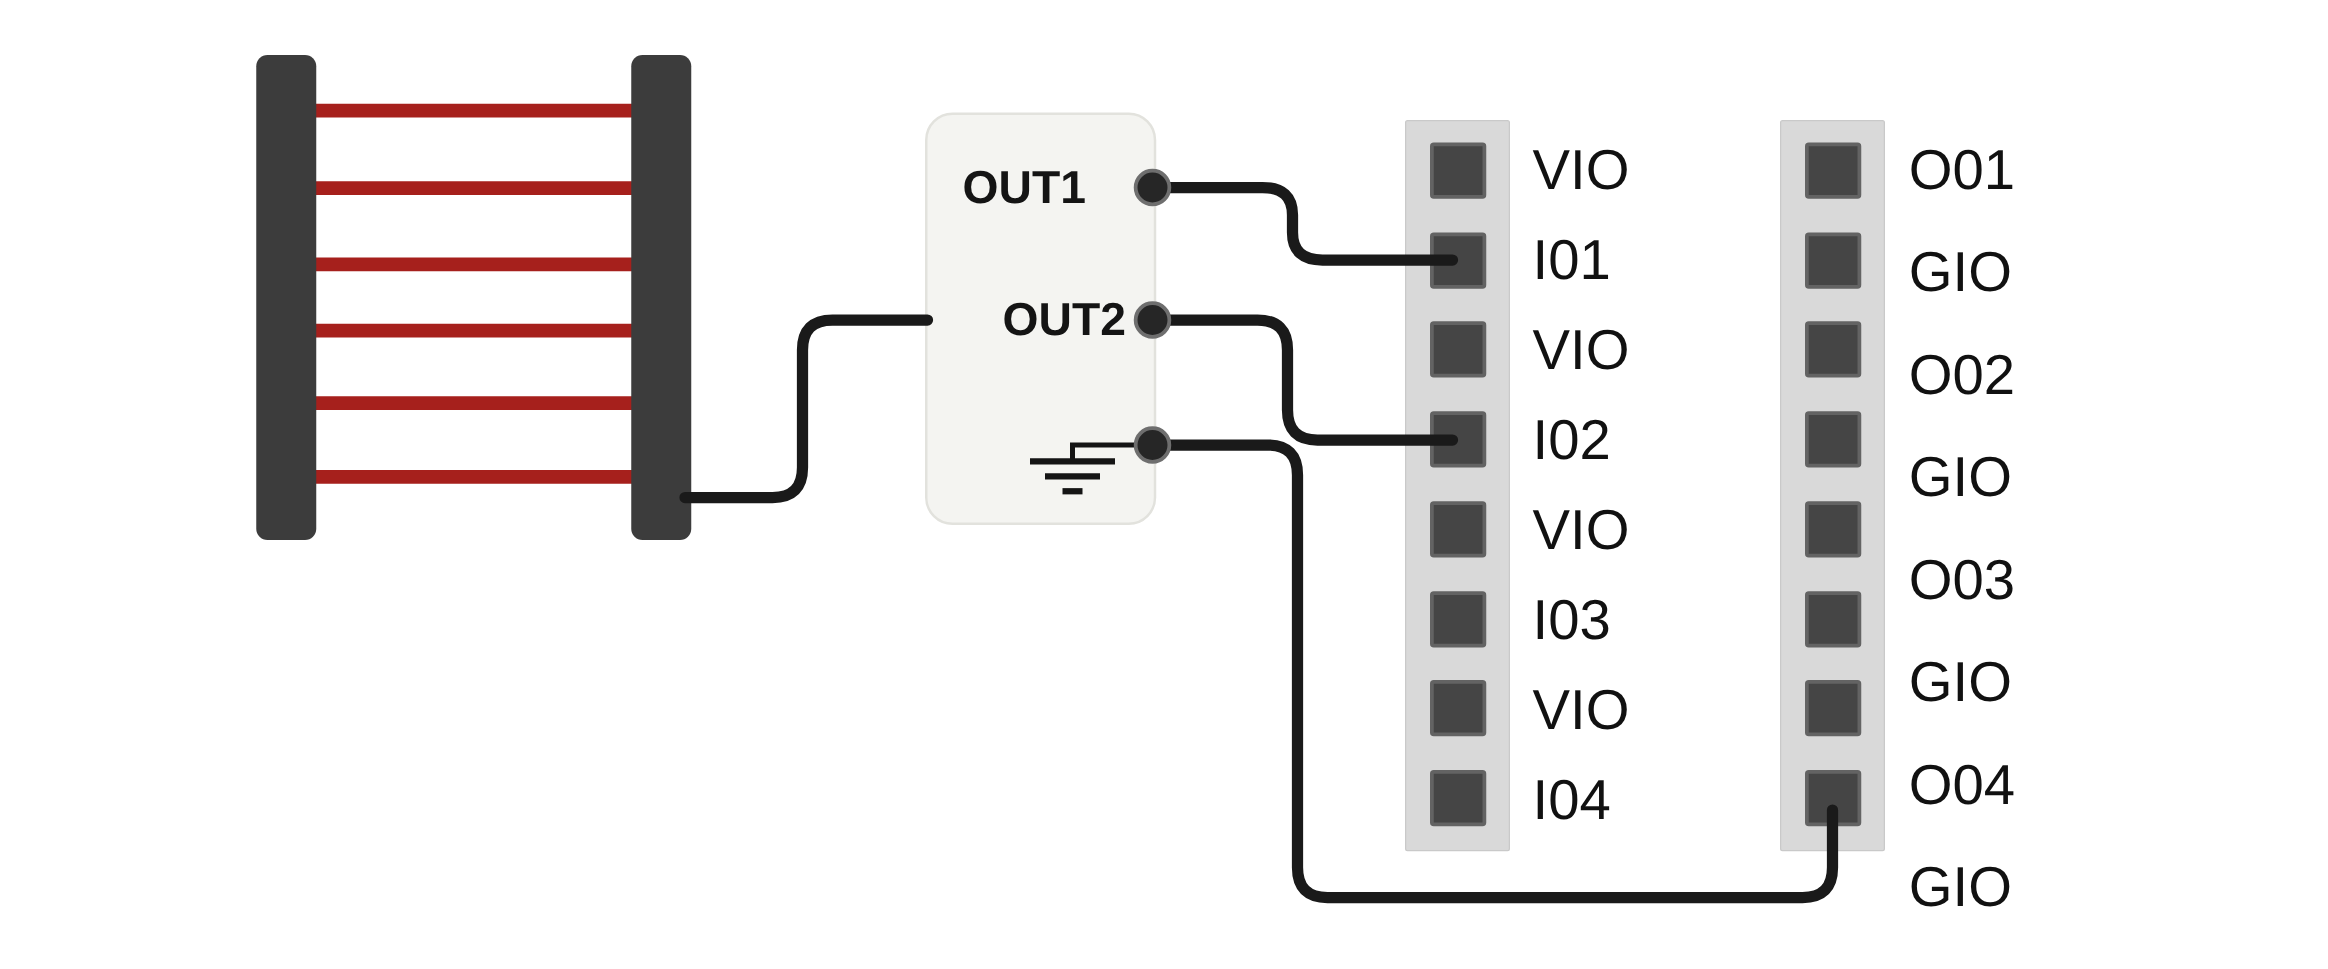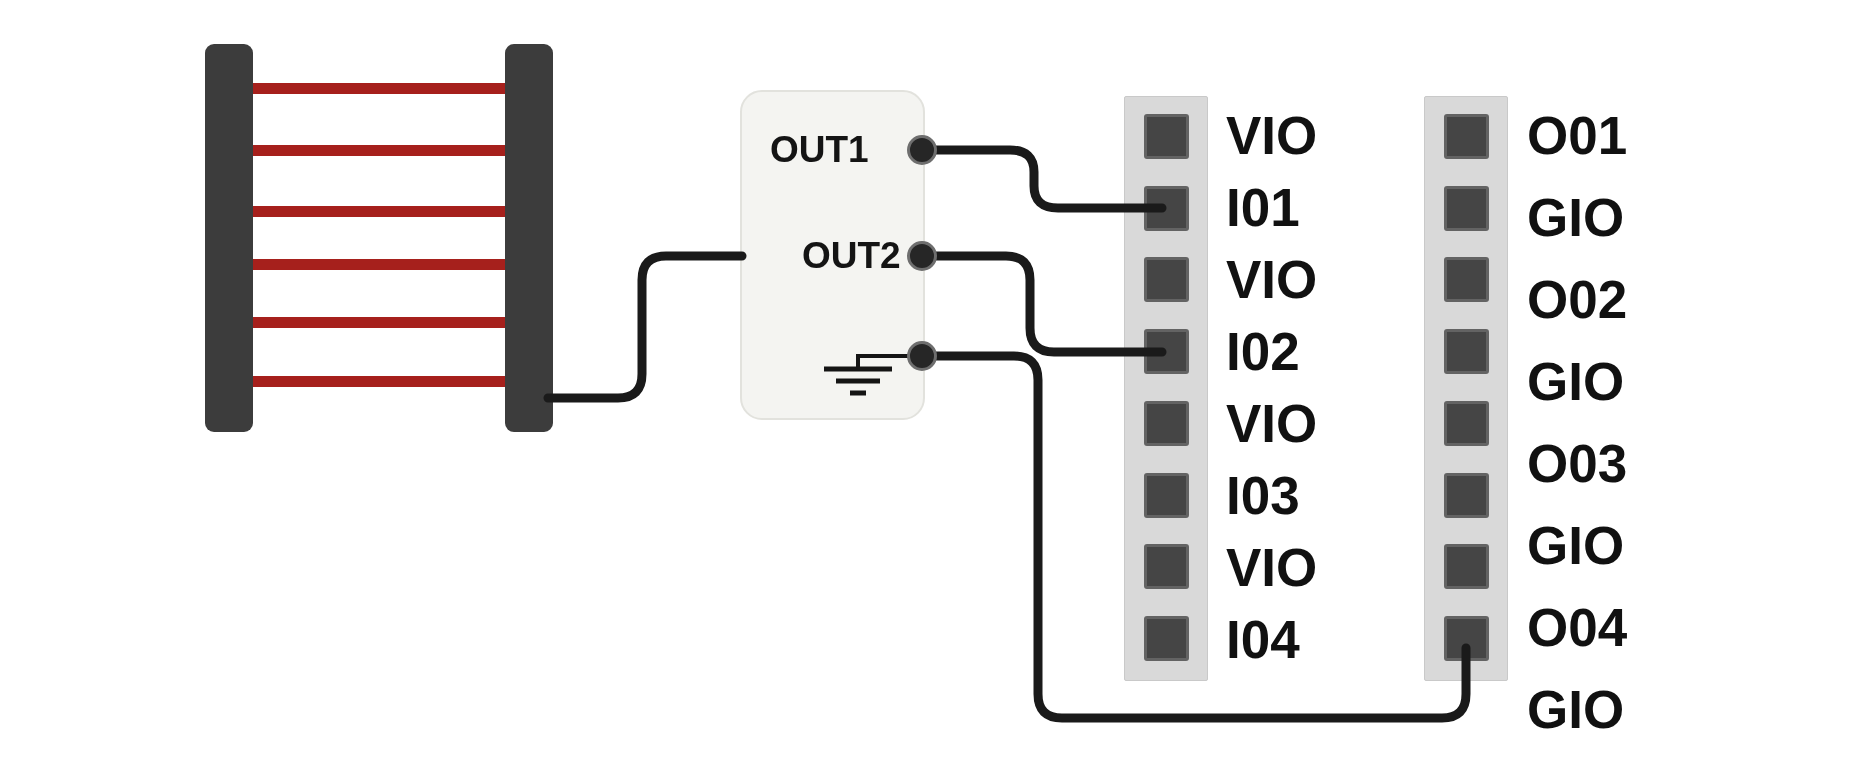--- a/index.html
+++ b/index.html
@@ -107,22 +107,22 @@
     justify-content: space-between;
     padding: 17px 0 19px 0;
     box-sizing: border-box;
     z-index: 2;
   }
   .pin-labels.l-left  { left: 1226px; }
   .pin-labels.l-right { left: 1527px; gap: 37px; }
   .pin-label {
     height: 45px;
     line-height: 45px;
-    font-size: 53px;
-    font-weight: 700;
+    font-size: 45px;
+    font-weight: 400;
     color: #111111;
     white-space: nowrap;
   }
 
   
   .wires {
     position: absolute;
     left: 0;
     top: 0;
     z-index: 5;

